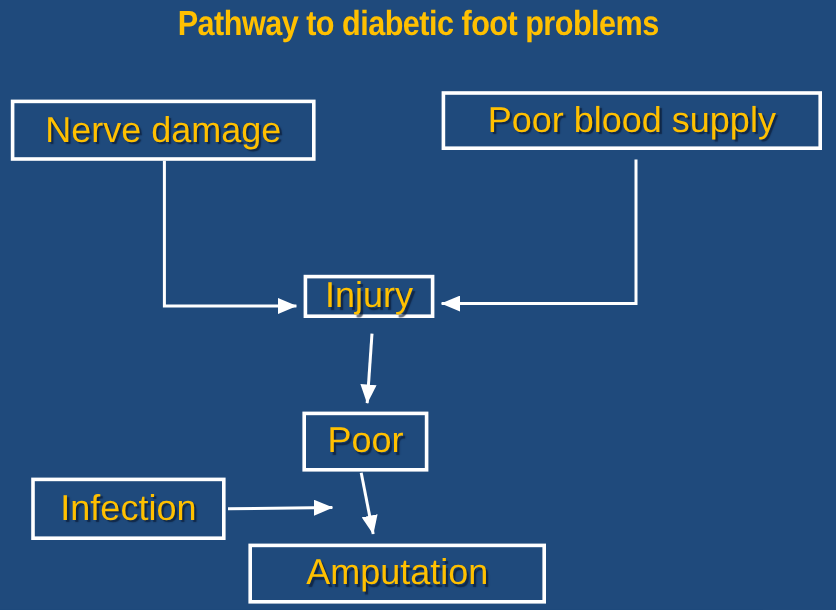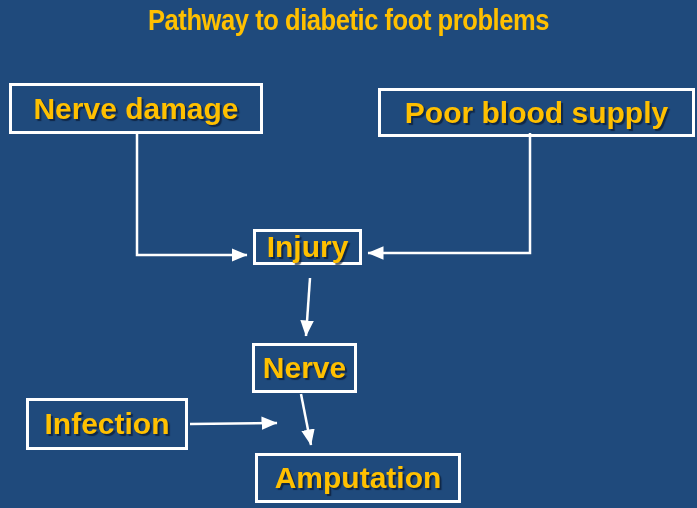--- a/index.html
+++ b/index.html
@@ -30,35 +30,35 @@
     font-weight:bold;
     transform:scaleX(0.88);
     transform-origin:50% 50%;
     letter-spacing:-0.5px;
     white-space:nowrap;
   }
   .node{
     position:absolute;
     border:3px solid var(--box-border);
     color:var(--accent);
-    font-weight:bold;
+    font-weight:normal;
     font-size:30px;
     display:flex;
     align-items:center;
     justify-content:center;
     text-shadow:2px 2px 1px rgba(8,20,43,0.65);
     white-space:nowrap;
     background:transparent;
   }
   .node-nerve-damage      {left:9px;   top:83px;  width:254px; height:51px;}
-  .node-poor-blood-supply {left:368px; top:88px;  width:317px; height:49px;margin-left:10px;}
+  .node-poor-blood-supply {left:368px; top:76px;  width:317px; height:49px;}
   .node-injury            {left:253px; top:229px; width:109px; height:36px;}
   .node-ulcer             {left:252px; top:343px; width:105px; height:50px;}
   .node-infection         {left:26px;  top:398px; width:162px; height:52px;}
-  .node-amputation        {left:207px; top:453px; width:206px; height:50px;margin-left:48px;}
+  .node-amputation        {left:207px; top:453px; width:248px; height:50px;}
   .connector-layer{
     position:absolute;
     left:0;top:0;width:697px;height:508px;
     pointer-events:none;
   }
 </style>
 </head>
 <body>
 
 <div class="slide">
@@ -79,19 +79,19 @@
       <line x1="190" y1="424" x2="277" y2="423" marker-end="url(#ah)"></line>
     </g>
   </svg>
 
   <div class="node node-nerve-damage">Nerve damage</div>
 
   <div class="node node-poor-blood-supply">Poor blood supply</div>
 
   <div class="node node-injury">Injury</div>
 
-  <div class="node node-ulcer">Nerve</div>
+  <div class="node node-ulcer">Poor</div>
 
   <div class="node node-infection">Infection</div>
 
   <div class="node node-amputation">Amputation</div>
 
 </div>
 
 </body></html>

